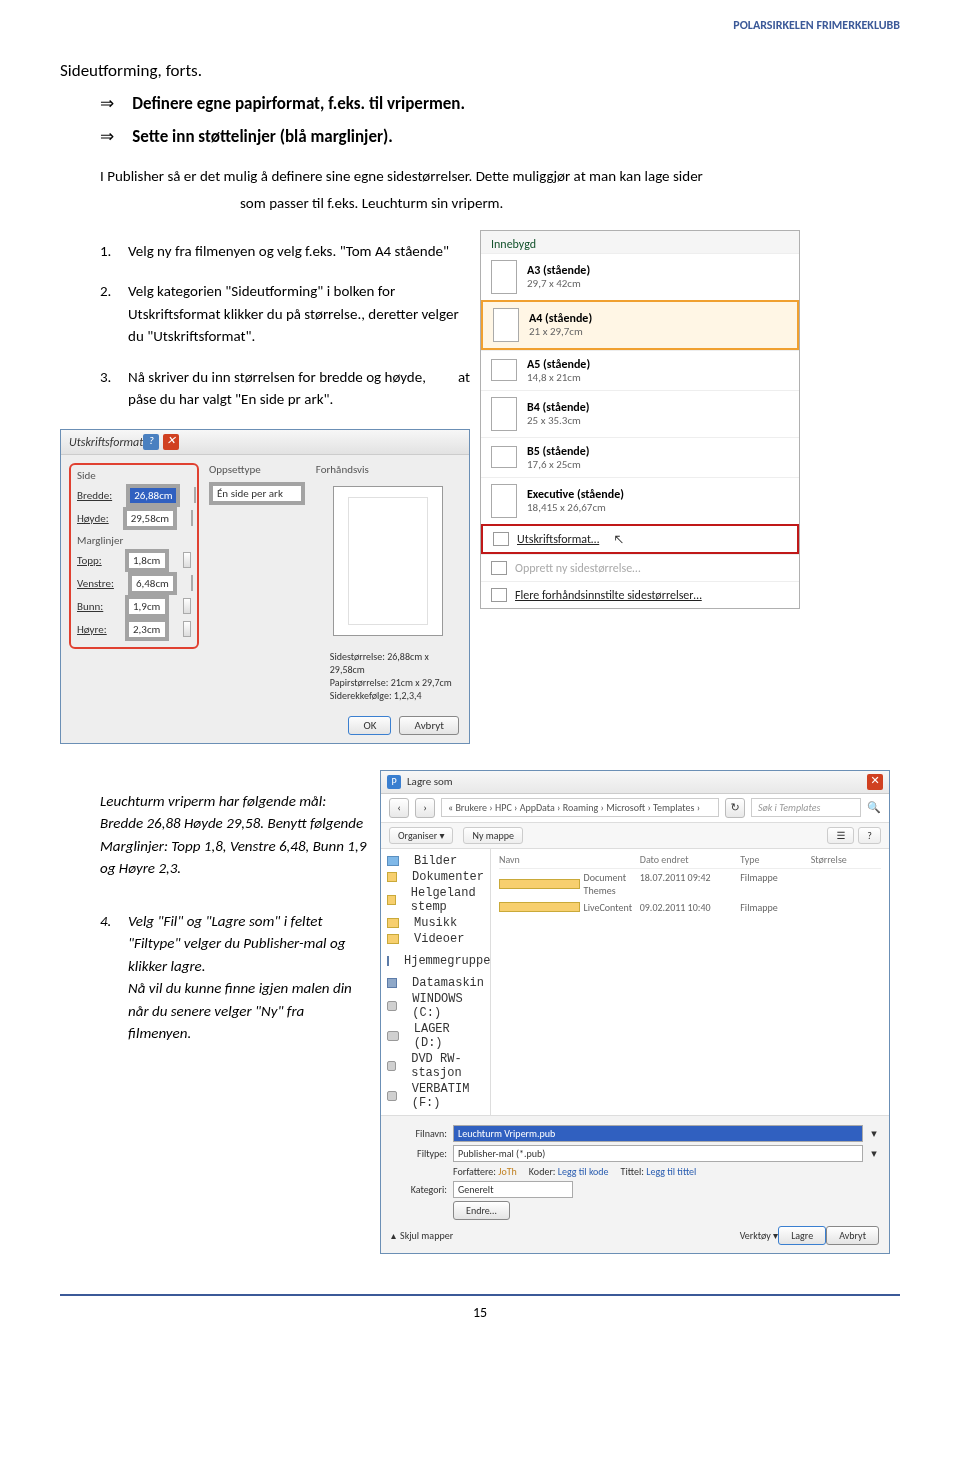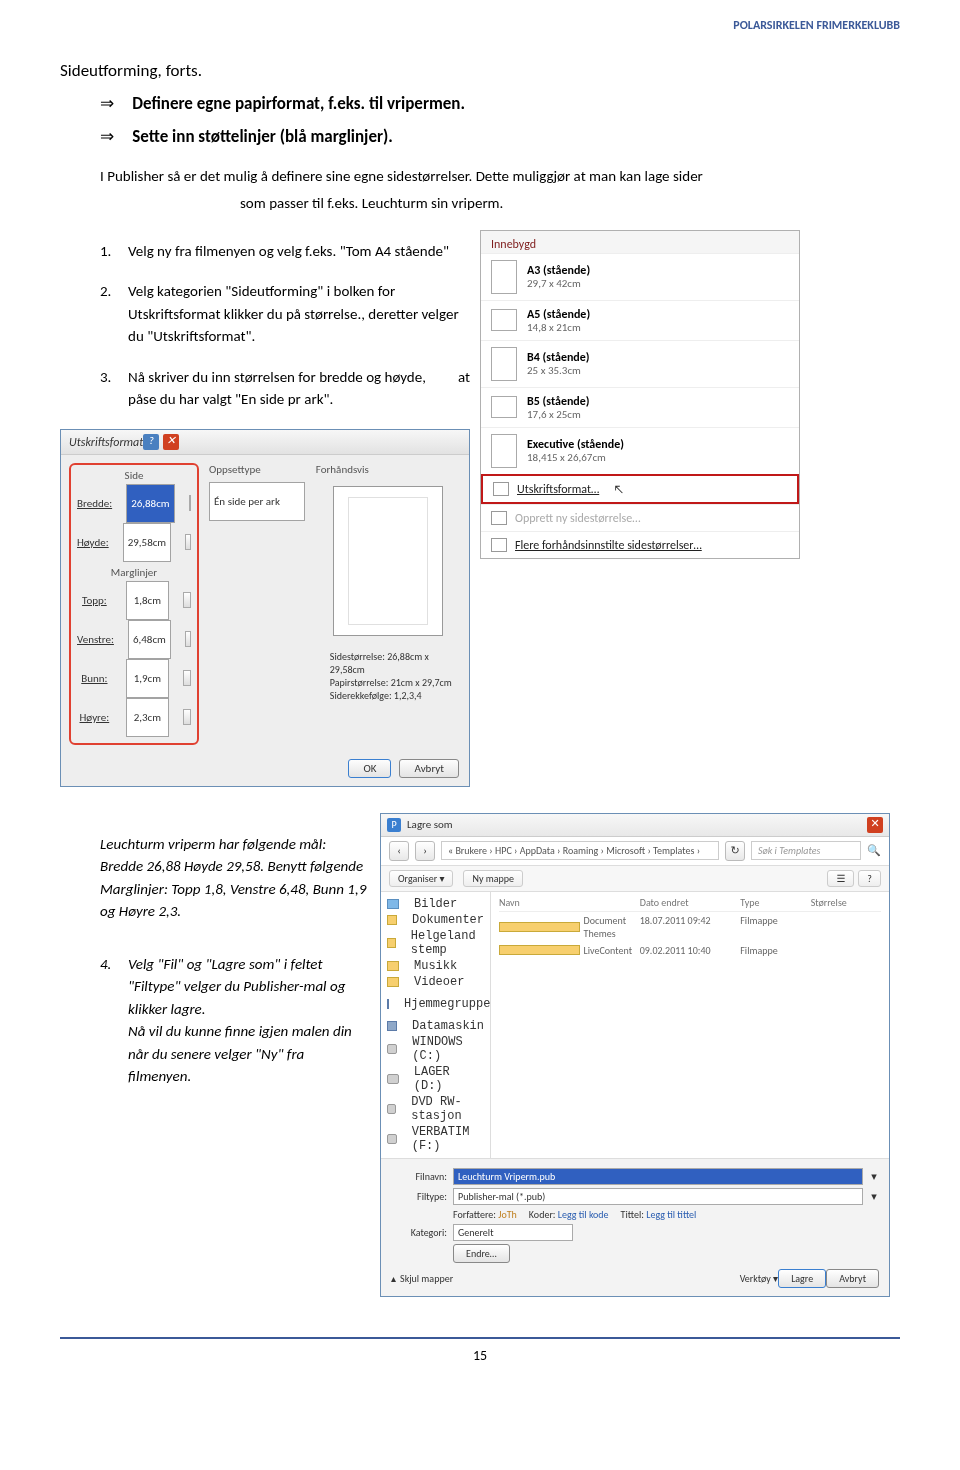--- a/index.html
+++ b/index.html
@@ -48,21 +48,21 @@
   .para-block { margin: 20px 0 8px 40px; line-height: 1.5; }
 
   
   .page-dropdown {
     width: 320px;
     border: 1px solid #b0b0b0;
     background: #f5f5f5;
     font-size: 12px;
     margin-bottom: 8px;
   }
-  .pd-head { padding: 6px 10px 2px 10px; color: #7f1d1d; }
+  .pd-head { padding: 6px 10px 2px 10px; color: #14532d; }
   .pd-row { display: flex; align-items: center; padding: 6px 10px; gap: 10px; border-top: 1px solid #eee; background:#fff; }
   .pd-row.hl { border: 2px solid #f0a030; background: #fff6e5; }
   .pd-thumb { width: 26px; height: 34px; border: 1px solid #aaa; background: #fff; flex-shrink: 0; }
   .pd-thumb.half { height: 22px; }
   .pd-txt .bold { font-weight: bold; }
   .pd-txt .dim { color: #666; font-size: 11px; }
   .pd-link-row {
     display:flex; align-items:center; gap:8px;
     padding:6px 10px; border-top:1px solid #eee; background:#fff; color:#222;
   }
@@ -87,21 +87,21 @@
     border-bottom: 1px solid #ccc;
     display:flex; align-items:center; justify-content:space-between;font-style:italic;
   }
   .dlg-title .right { display:flex; gap:4px; }
   .dlg-title .qmark { width:16px; height:16px; background:#4a80c0; color:#fff; font-size:11px; text-align:center; border-radius:2px; }
   .dlg-title .close { width:16px; height:16px; background:#d04020; color:#fff; font-size:11px; text-align:center; border-radius:2px; }
   .dlg-body { display:flex; padding: 8px; gap: 10px; }
   .dlg-col { display:flex; flex-direction:column; gap:4px; }
   .dlg-label-row { display:flex; align-items:center; gap:14px; }
   .dlg-label-row .lab { width:46px; text-decoration: underline; }
-  .dlg-input { border:1px solid #a3a3a3; background:#fff; padding:12px 4px; width:54px; font-size:11px; }
+  .dlg-input { border:4px solid #a3a3a3; background:#fff; padding:1px 4px; width:54px; font-size:11px; }
   .dlg-input.hl { background:#3060c0; color:#fff; }
   .dlg-spin { width:10px; height:16px; border:1px solid #aaa; background:linear-gradient(#fff,#ddd); }
   .dlg-group { border:2px solid #e04030; border-radius:6px; padding:4px 6px 6px 6px; width:130px; }
   .dlg-group-title { color:#555; margin-bottom:2px; }
   .dlg-preview { width:150px; }
   .dlg-preview-box { width:110px; height:150px; border:1px solid #999; background:#fff; margin:4px auto 6px auto; position:relative; }
   .dlg-preview-box::after { content:""; position:absolute; top:10px; left:14px; right:14px; bottom:10px; border:1px solid #e0e0e0; }
   .dlg-info { font-size:10px; line-height:1.3; margin-top:4px; padding-left:14px; }
   .dlg-buttons { display:flex; justify-content:flex-end; gap:8px; padding:6px 10px 8px 10px; }
   .dlg-btn { border:1px solid #888; background:linear-gradient(#fdfdfd,#e4e4e4); padding:2px 14px; font-size:11px; border-radius:3px; }
@@ -198,21 +198,21 @@
 
     <div class="dlg">
       <div class="dlg-title">
         <span>Utskriftsformat</span>
         <span class="right">
           <span class="qmark">?</span>
           <span class="close">✕</span>
         </span>
       </div>
       <div class="dlg-body">
-        <div class="dlg-col" style="width:134px;text-align:center;">
+        <div class="dlg-col" style="width:134px;">
           <div class="dlg-group">
             <div class="dlg-group-title">Side</div>
             <div class="dlg-label-row">
               <span class="lab">Bredde:</span>
               <span class="dlg-input hl">26,88cm</span>
               <span class="dlg-spin"></span>
             </div>
             <div class="dlg-label-row">
               <span class="lab">Høyde:</span>
               <span class="dlg-input">29,58cm</span>
@@ -263,20 +263,27 @@
   </div>
 
   <div class="right">
     <div class="page-dropdown">
       <div class="pd-head">Innebygd</div>
       <div class="pd-row">
           <div class="pd-thumb"></div>
           <div class="pd-txt">
             <div class="bold">A3 (stående)</div>
             <div class="dim">29,7 x 42cm</div>
+          </div>
+        </div>
+      <div class="pd-row hl">
+          <div class="pd-thumb"></div>
+          <div class="pd-txt">
+            <div class="bold">A4 (stående)</div>
+            <div class="dim">21 x 29,7cm</div>
           </div>
         </div>
       <div class="pd-row">
           <div class="pd-thumb half"></div>
           <div class="pd-txt">
             <div class="bold">A5 (stående)</div>
             <div class="dim">14,8 x 21cm</div>
           </div>
         </div>
       <div class="pd-row">

